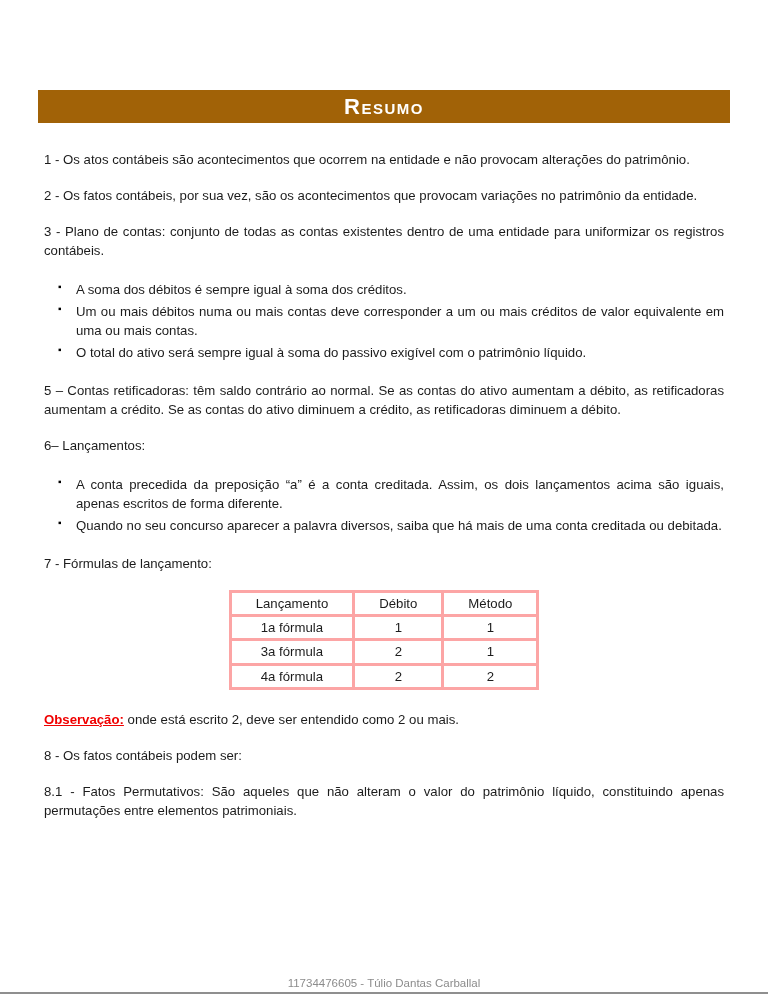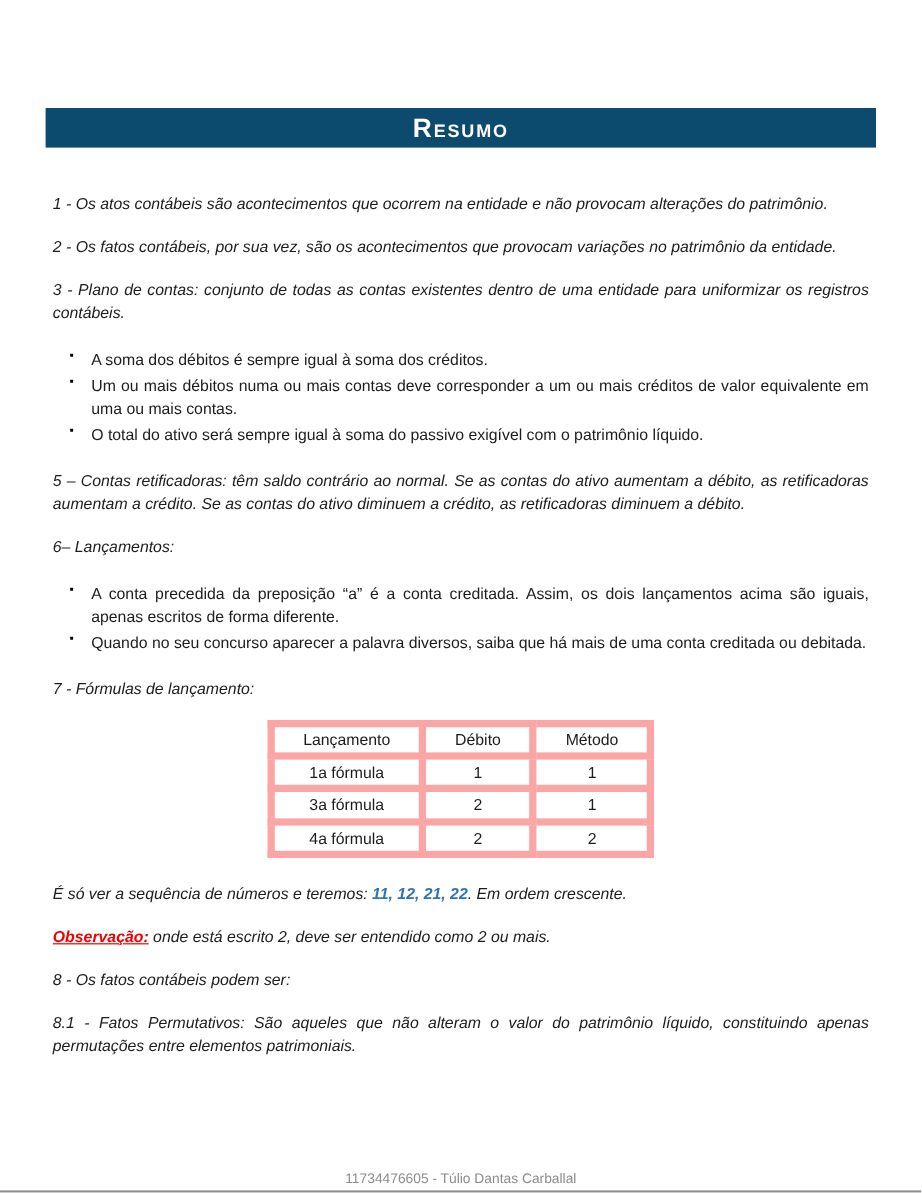--- a/index.html
+++ b/index.html
@@ -14,42 +14,42 @@
     font-family: "Liberation Sans", sans-serif;
     color: #1c1c1c;
     overflow: hidden;
   }
   .banner {
     position: absolute;
     left: 38px;
     top: 90px;
     width: 692px;
     height: 33px;
-    background: #0c4a6e;
+    background: #a16207;
     display: flex;
     align-items: center;
     justify-content: center;
   }
   .banner-title {
     color: #ffffff;
     font-weight: 700;
     font-variant: small-caps;
     font-size: 22px;
     letter-spacing: 1.5px;
   }
   .content {
     position: absolute;
     left: 44px;
     top: 146px;
     width: 680px;
     font-size: 13.2px;
     line-height: 1.45;
     text-align: justify;
   }
-  .content p { margin: 14px 0 17px; font-style: italic; }
+  .content p { margin: 4px 0 17px; }
   p.heading-line { text-align: left; }
   ul.bullets {
     list-style: none;
     margin: 19px 0 19px;
     padding: 0 0 0 14px;
     text-align: justify;
   }
   ul.bullets li {
     position: relative;
     padding-left: 18px;
@@ -61,21 +61,21 @@
     top: 0;
     font-size: 10px;
     color: #000000;
   }
   .formula-table {
     border-collapse: collapse;
     margin: 2px auto 20px;
     font-size: 13.2px;
   }
   .formula-table th, .formula-table td {
-    border: 6px solid #fca5a5;
+    border: 3px solid #fca5a5;
     padding: 1px 24px;
     text-align: center;
     font-weight: 400;
     vertical-align: middle;
   }
   .formula-table th.col-lanc, .formula-table td.col-lanc { width: 118px; }
   .formula-table th.col-deb,  .formula-table td.col-deb  { width: 78px; }
   .formula-table th.col-cred, .formula-table td.col-cred { width: 78px; }
   .seq-numbers { color: #2E74B5; font-weight: 700; }
   .obs-label   { color: #f00000; font-weight: 700; text-decoration: underline; }
@@ -163,21 +163,20 @@
           <td class="col-cred">1</td>
         </tr>
         <tr>
           <td class="col-lanc">4a fórmula</td>
           <td class="col-deb">2</td>
           <td class="col-cred">2</td>
         </tr>
       </tbody>
     </table>
 
-    <p><span>É só ver a sequência de números e teremos: </span><span class="seq-numbers">11, 12, 21, 22</span><span>. Em ordem crescente.</span></p>
 
     <p><span class="obs-label">Observação:</span><span> onde está escrito 2, deve ser entendido como 2 ou mais.</span></p>
 
     <p class="heading-line">8 - Os fatos contábeis podem ser:</p>
     <p>8.1 - Fatos Permutativos: São aqueles que não alteram o valor do patrimônio líquido, constituindo apenas permutações entre elementos patrimoniais.</p>
 
   </div>
 
   <div class="footer">11734476605 - Túlio Dantas Carballal</div>
   <div class="bottom-line"></div>

